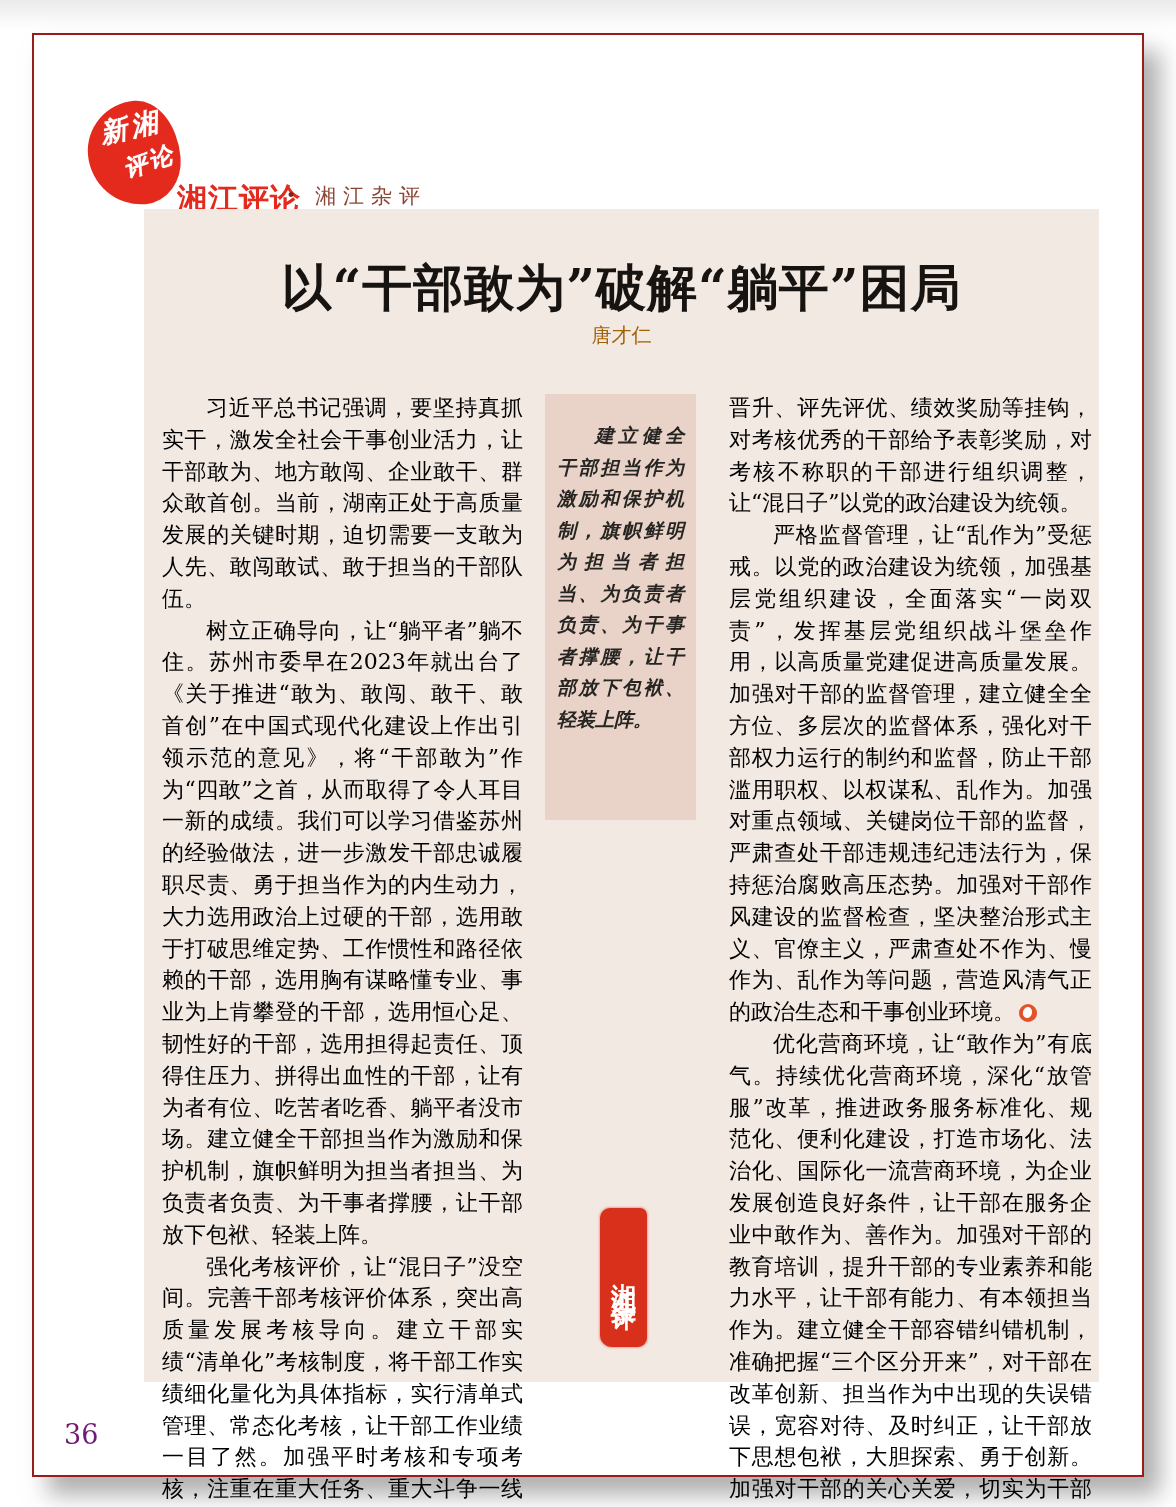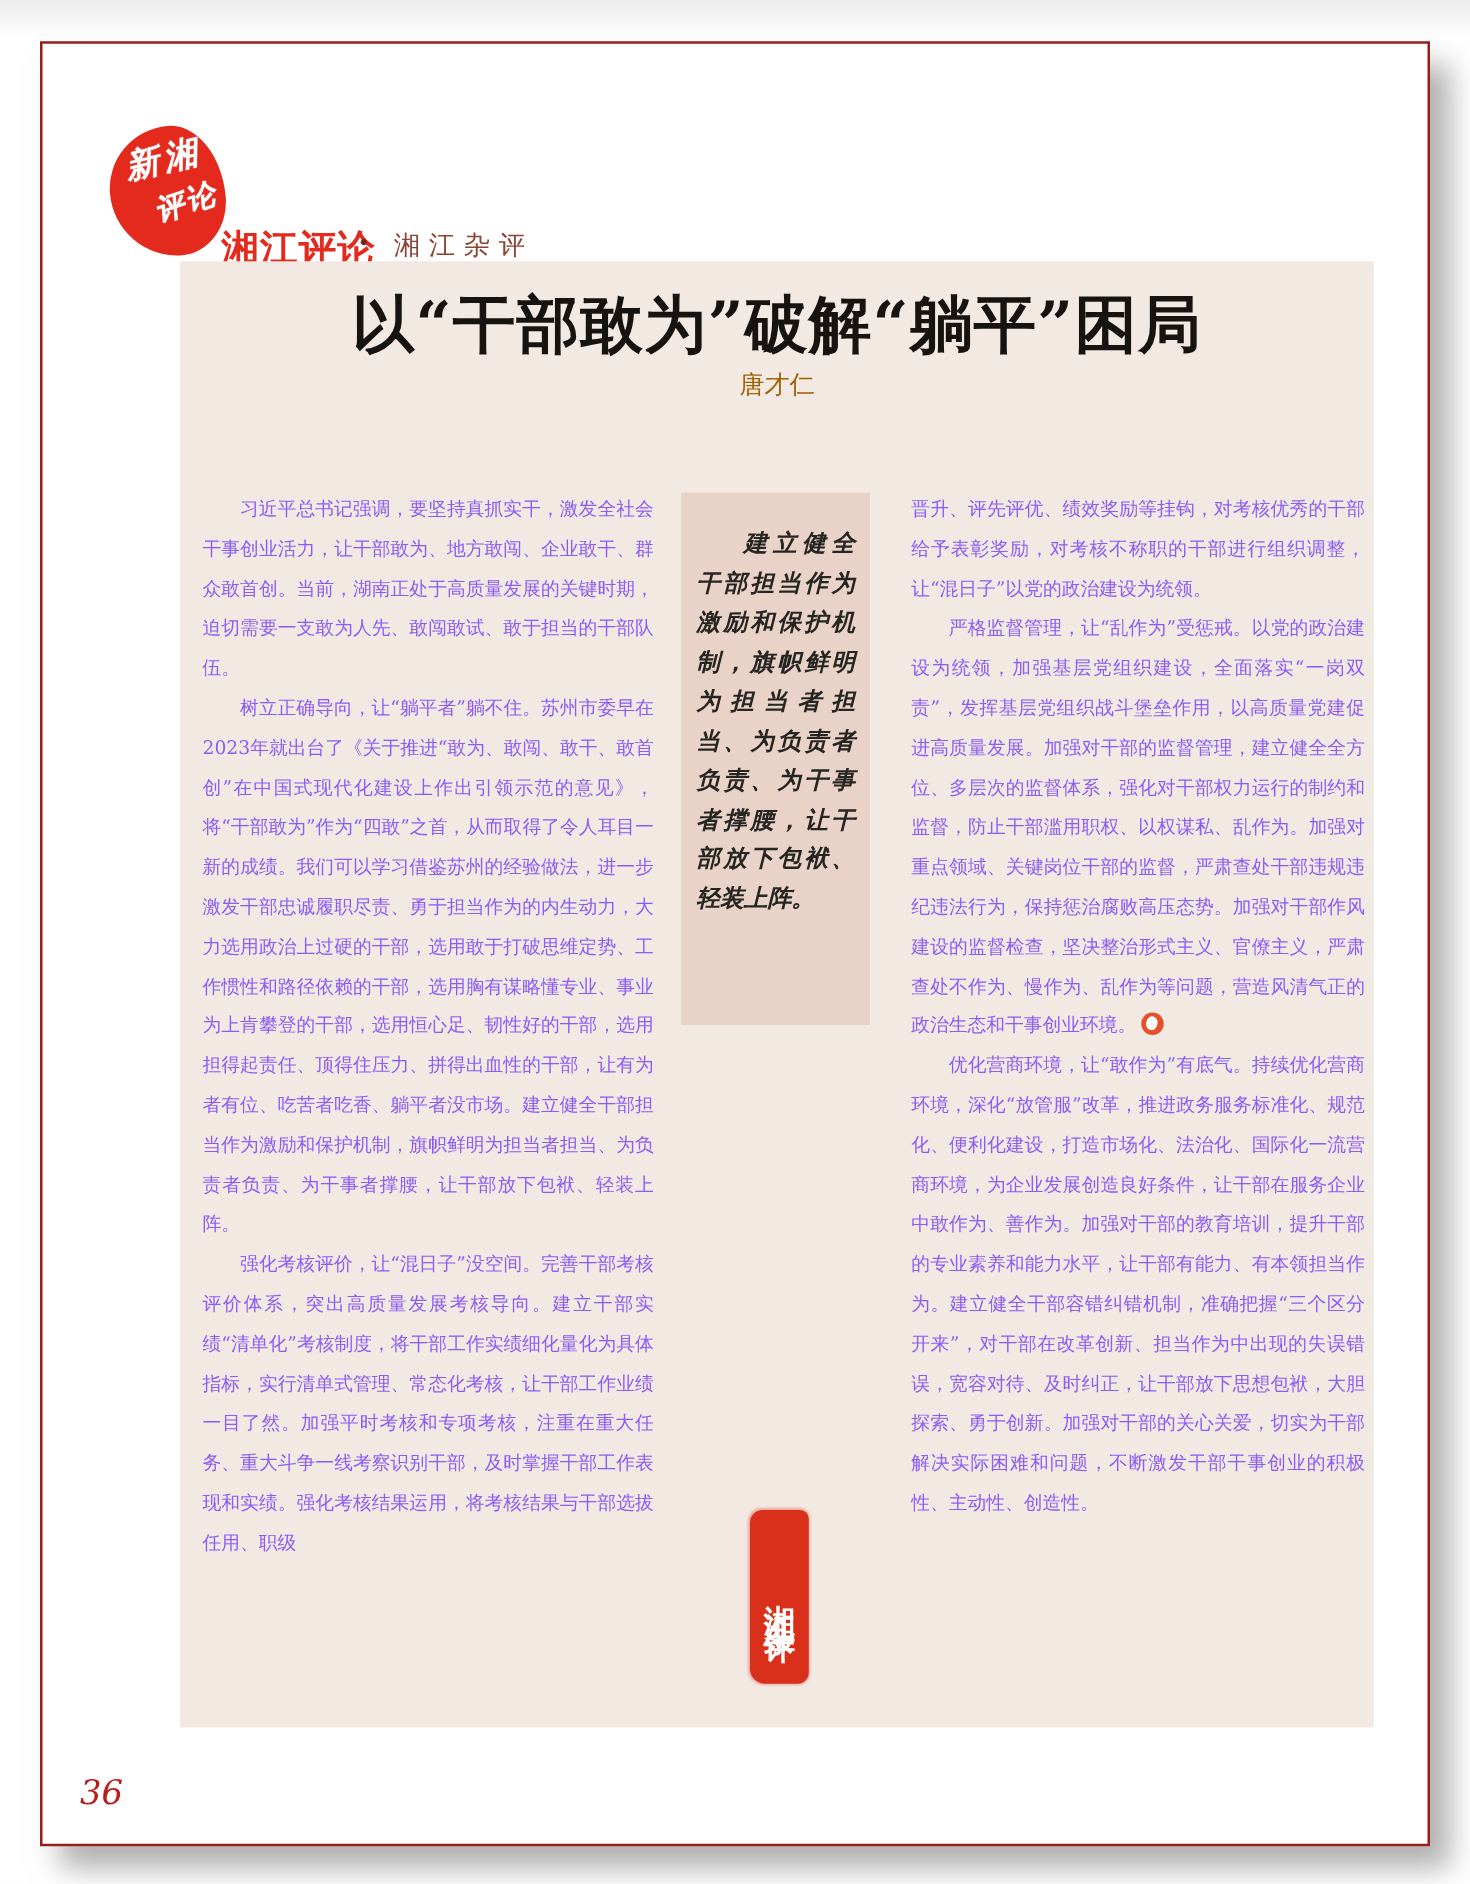--- a/index.html
+++ b/index.html
@@ -47,30 +47,30 @@
     font-size: 21px; color: #8e4434; letter-spacing: 7px;
     font-family: "DejaVu Serif", serif;
   }
   
   .content {
     position: absolute; left: 110px; top: 174px;
     width: 955px; height: 1173px;
     background: #f3e9e3;
   }
   .title {
-    text-align: center; padding-top: 18px;
+    text-align: center; padding-top: 46px;
     font-size: 50px; font-weight: bold; color: #161310;
     letter-spacing: 1px;
   }
   .author { text-align: center; font-size: 20px; color: #a16207; }
   .col1 { position: absolute; left: 18px; top: 183px; width: 361px; }
   .col3 { position: absolute; left: 585px; top: 183px; width: 363px; }
   .body-p {
-    margin: 0; font-size: 15px; line-height: 31.8px;
-    text-align: justify; text-indent: 2em; color: #8b5cf6;
+    margin: 0; font-size: 22px; line-height: 31.8px;
+    text-align: justify; text-indent: 2em; color: #000000;
   }
   .body-p.no-indent { text-indent: 0; }
   .quote-box {
     position: absolute; left: 401px; top: 185px;
     width: 151px; height: 426px;
     background: #e9d3c8; box-sizing: border-box;
     padding: 26px 12px;
   }
   .quote-text {
     margin: 0; font-family: "DejaVu Sans", sans-serif; font-weight: bold;
@@ -95,21 +95,21 @@
     background: #e2532c; border-radius: 50%;
     position: relative; vertical-align: -3px; margin-left: 4px;
   }
   .endmark-inner {
     position: absolute; left: 4px; top: 3px; width: 9px; height: 11px;
     background: #ffffff; border-radius: 50% 50% 46% 46%;
     transform: rotate(12deg);
   }
   .page-number {
     position: absolute; left: 30px; top: 1384px;
-    font-style: italic; font-size: 27px; color: #b91c1c;
+    font-size: 27px; color: #701a75;
   }
 </style>
 </head>
 <body>
 
 <div class="page">
 
   <div class="logo">
     <div class="logo-blob">
       <span class="cal logo-line1">新湘</span>

